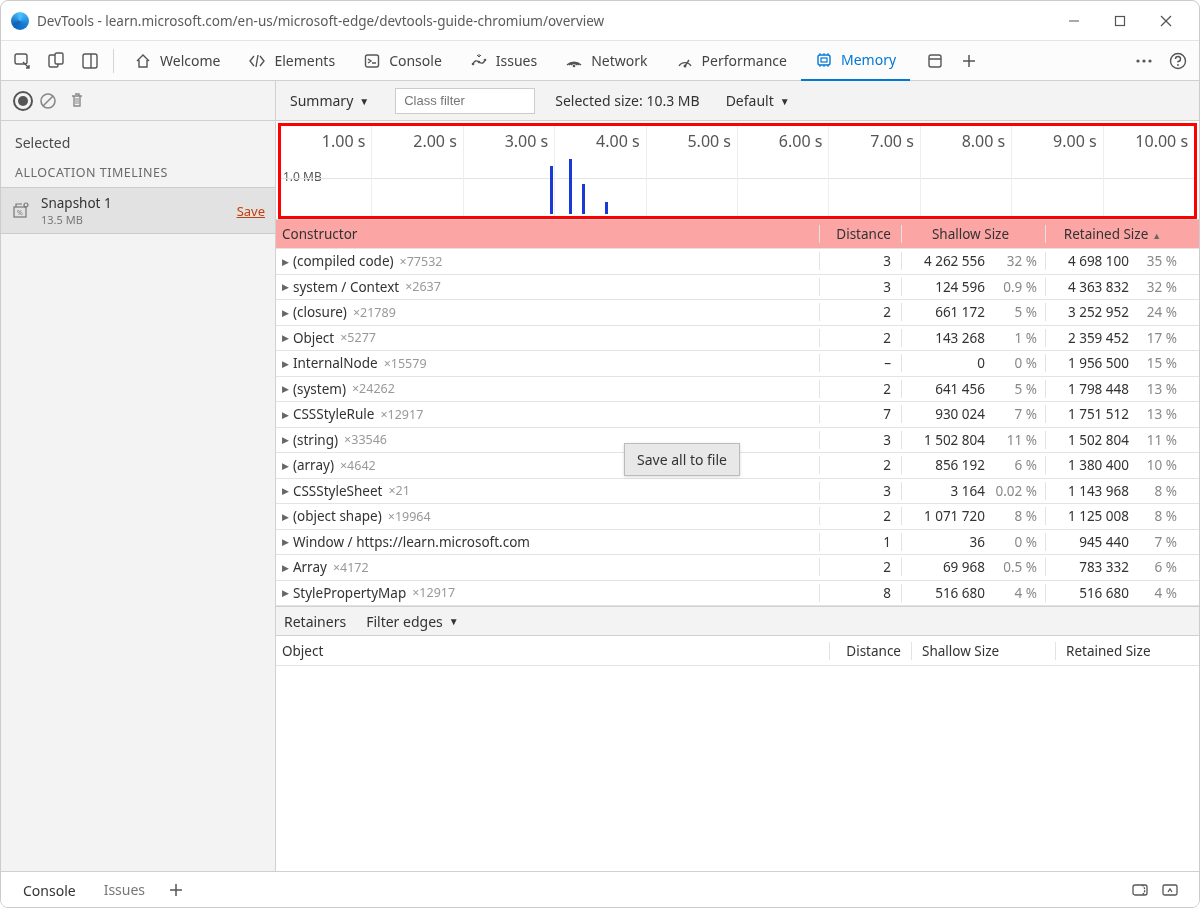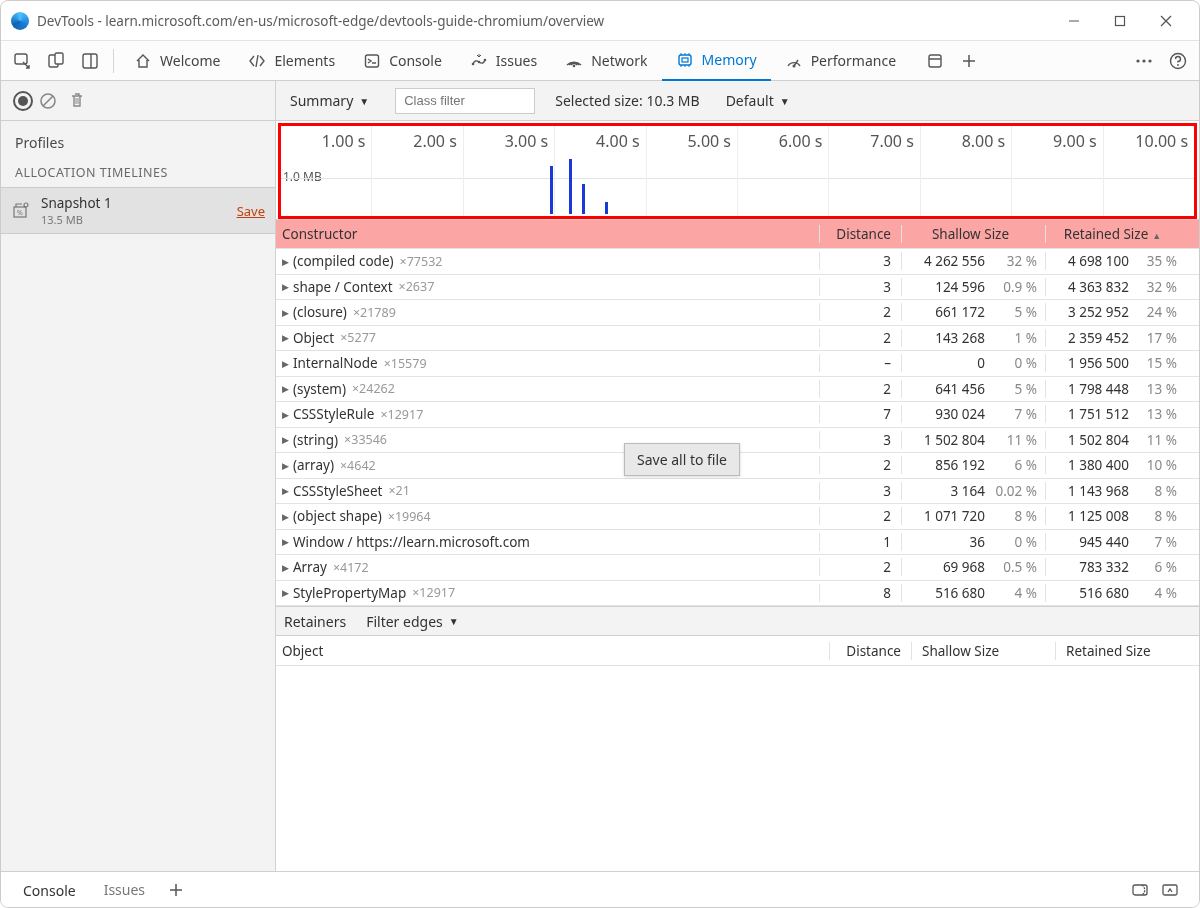--- a/index.html
+++ b/index.html
@@ -298,45 +298,45 @@
   </div>
   <div class="tab">
     <span class="ticon">
         <svg width="18" height="16">
           <path d="M2 12 A10 10 0 0 1 16 12 M4 12 A7 7 0 0 1 14 12 M6 12 A4 4 0 0 1 12 12" fill="none" stroke="#555" stroke-width="1.4"></path>
           <circle cx="9" cy="13" r="1.3" fill="#555"></circle>
         </svg>
       </span>
     <span>Network</span>
   </div>
+  <div class="tab">
+    <span class="ticon">
+        <svg width="18" height="16">
+          <path d="M3 13 A7 7 0 0 1 15 13" fill="none" stroke="#555" stroke-width="1.4"></path>
+          <line x1="9" y1="13" x2="13" y2="7" stroke="#555" stroke-width="1.4"></line>
+          <circle cx="9" cy="13" r="1.5" fill="#555"></circle>
+        </svg>
+      </span>
+    <span>Performance</span>
+  </div>
   <div class="tab active">
     <span class="ticon">
         <svg width="18" height="16">
           <rect x="3" y="3" width="12" height="10" rx="2" fill="none" stroke="#0078d4" stroke-width="1.4"></rect>
           <rect x="6" y="6" width="6" height="4" fill="none" stroke="#0078d4" stroke-width="1.2"></rect>
           <line x1="5" y1="1" x2="5" y2="3" stroke="#0078d4"></line>
           <line x1="9" y1="1" x2="9" y2="3" stroke="#0078d4"></line>
           <line x1="13" y1="1" x2="13" y2="3" stroke="#0078d4"></line>
           <line x1="5" y1="13" x2="5" y2="15" stroke="#0078d4"></line>
           <line x1="9" y1="13" x2="9" y2="15" stroke="#0078d4"></line>
           <line x1="13" y1="13" x2="13" y2="15" stroke="#0078d4"></line>
         </svg>
       </span>
     <span>Memory</span>
   </div>
-  <div class="tab">
-    <span class="ticon">
-        <svg width="18" height="16">
-          <path d="M3 13 A7 7 0 0 1 15 13" fill="none" stroke="#555" stroke-width="1.4"></path>
-          <line x1="9" y1="13" x2="13" y2="7" stroke="#555" stroke-width="1.4"></line>
-          <circle cx="9" cy="13" r="1.5" fill="#555"></circle>
-        </svg>
-      </span>
-    <span>Performance</span>
-  </div>
 
   <div class="tool-icon" style="margin-left:8px">
     <svg width="16" height="16">
         <rect x="2" y="2" width="12" height="12" rx="2" fill="none" stroke="#555" stroke-width="1.4"></rect>
         <line x1="2" y1="6" x2="14" y2="6" stroke="#555" stroke-width="1.4"></line>
       </svg>
   </div>
   <div class="tool-icon">
     <svg width="14" height="14">
         <line x1="7" y1="1" x2="7" y2="13" stroke="#555" stroke-width="1.5"></line>
@@ -373,21 +373,21 @@
           </svg>
       </div>
       <div class="trash">
         <svg width="16" height="18">
             <path d="M3 4 H13 M5 4 V14 H11 V4 M6 2 H10 V4" fill="none" stroke="#888" stroke-width="1.4"></path>
             <line x1="7" y1="6" x2="7" y2="12" stroke="#888"></line>
             <line x1="9" y1="6" x2="9" y2="12" stroke="#888"></line>
           </svg>
       </div>
     </div>
-    <div class="lp-section-title">Profiles</div>
+    <div class="lp-section-title">Selected</div>
     <div class="lp-section-sub">ALLOCATION TIMELINES</div>
     <div class="snapshot-item">
       <div class="snap-icon">
         <svg width="20" height="20">
             <rect x="2" y="6" width="12" height="10" fill="none" stroke="#777" stroke-width="1.2"></rect>
             <path d="M4 6 V3 H10" fill="none" stroke="#777" stroke-width="1.2"></path>
             <circle cx="14" cy="4" r="2" fill="none" stroke="#777" stroke-width="1.2"></circle>
             <text x="5" y="14" font-size="7" fill="#777">%</text>
           </svg>
       </div>
@@ -475,21 +475,21 @@
           <div class="col-d">3</div>
           <div class="col-s">4 262 556</div>
           <div class="col-sp">32 %</div>
           <div class="col-r">4 698 100</div>
           <div class="col-rp">35 %</div>
           <div class="col-scroll"></div>
         </div>
         <div class="grid-row">
           <div class="col-c">
             <span class="tri">▶</span>
-            <span>shape / Context</span> 
+            <span>system / Context</span> 
             <span class="count">×2637</span>
           </div>
           <div class="col-d">3</div>
           <div class="col-s">124 596</div>
           <div class="col-sp">0.9 %</div>
           <div class="col-r">4 363 832</div>
           <div class="col-rp">32 %</div>
           <div class="col-scroll"></div>
         </div>
         <div class="grid-row">

